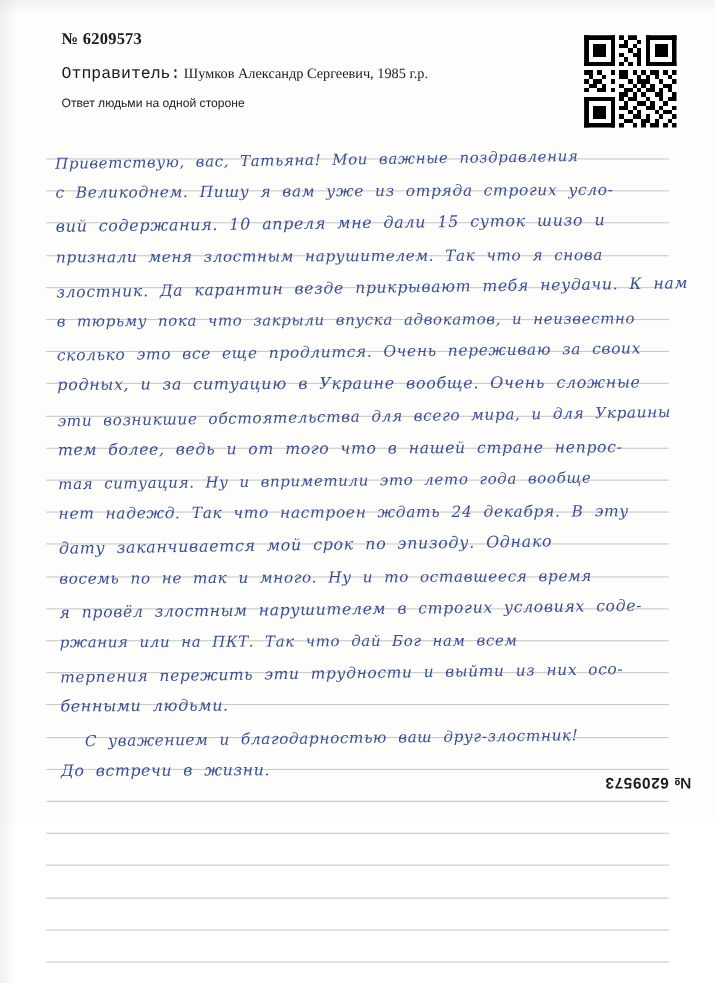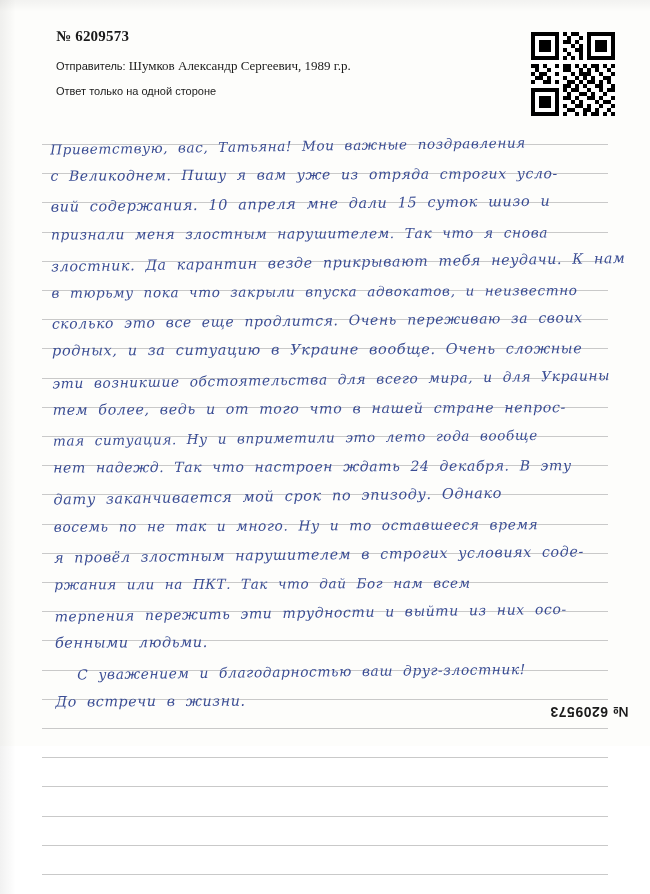--- a/index.html
+++ b/index.html
@@ -36,22 +36,22 @@
     color: #1a1a1a;
   }
   .meta-row {
     font-size: 12.5px;
     line-height: 1.55;
     margin-bottom: 3px;
     color: #1a1a1a;
     font-family: "Liberation Serif", serif;
   }
   .meta-label {
-    font-family: Liberation Sans, sans-serif;
-    font-size: 11px;
+    font-family: Liberation Mono, monospace;
+    font-size: 15px;
   }
   .meta-value {
     font-family: "Liberation Serif", serif;
     font-size: 13px;
   }
   .note-row {
     font-family: "Liberation Sans", sans-serif;
     font-size: 11px;
     margin-top: 9px;
     color: #1a1a1a;
@@ -149,25 +149,25 @@
 <div class="page">
 
   <div class="edge-top"></div>
   <div class="edge-left"></div>
 
   <div class="header">
     <div class="doc-number">№ 6209573</div>
 
     <div class="meta-row">
       <span class="meta-label">Отправитель:</span>
-      <span class="meta-value">Шумков Александр Сергеевич, 1989 г.р.</span>
+      <span class="meta-value">Шумков Александр Сергеевич, 1985 г.р.</span>
     </div>
 
 
-    <div class="note-row">Ответ только на одной стороне</div>
+    <div class="note-row">Ответ людьми на одной стороне</div>
   </div>
 
   <div class="qr-wrap">
     <svg width="84" height="84" viewBox="0 0 21 21" shape-rendering="crispEdges" aria-hidden="true">
       <rect width="21" height="21" fill="#ffffff"></rect>
       <g fill="#000000">
 
         <rect x="0" y="0" width="7" height="1"></rect>
           <rect x="0" y="6" width="7" height="1"></rect>
         <rect x="0" y="0" width="1" height="7"></rect>

